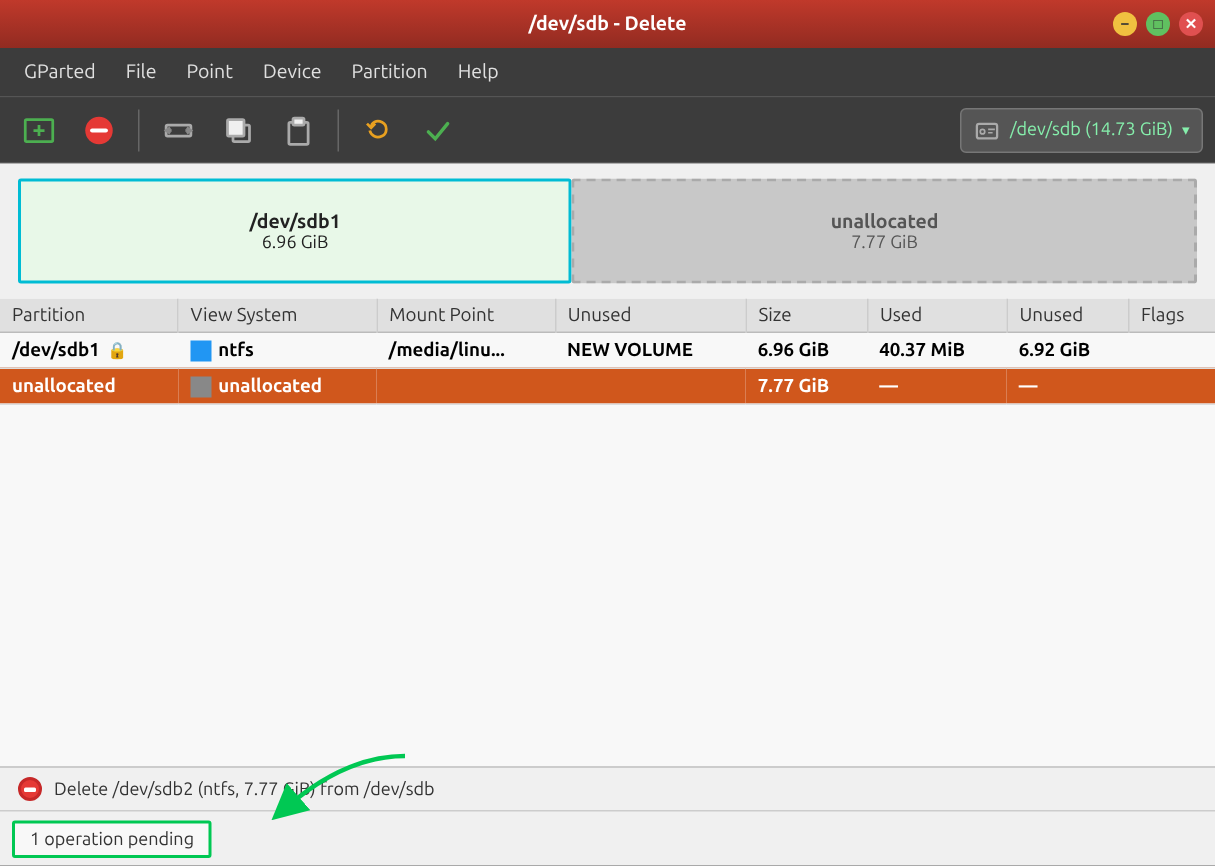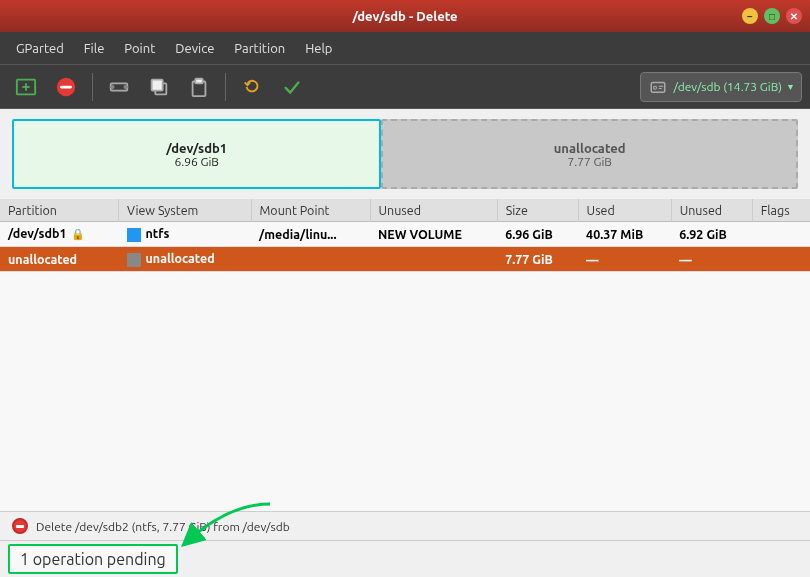--- a/index.html
+++ b/index.html
@@ -240,21 +240,21 @@
     #status-bar {
       height: 36px;
       display: flex;
       align-items: center;
       padding: 0 8px;
       position: relative;
     }
     #ops-pending {
       border: 2px solid #00c853;
       padding: 4px 10px;
-      font-size: 16px;
+      font-size: 12px;
       color: #333;
       background: #f8f8f8;
       border-radius: 2px;
     }
   </style>
 </head>
 <body>
 
 <div id="title-bar">
   <div style="width:60px"></div>

